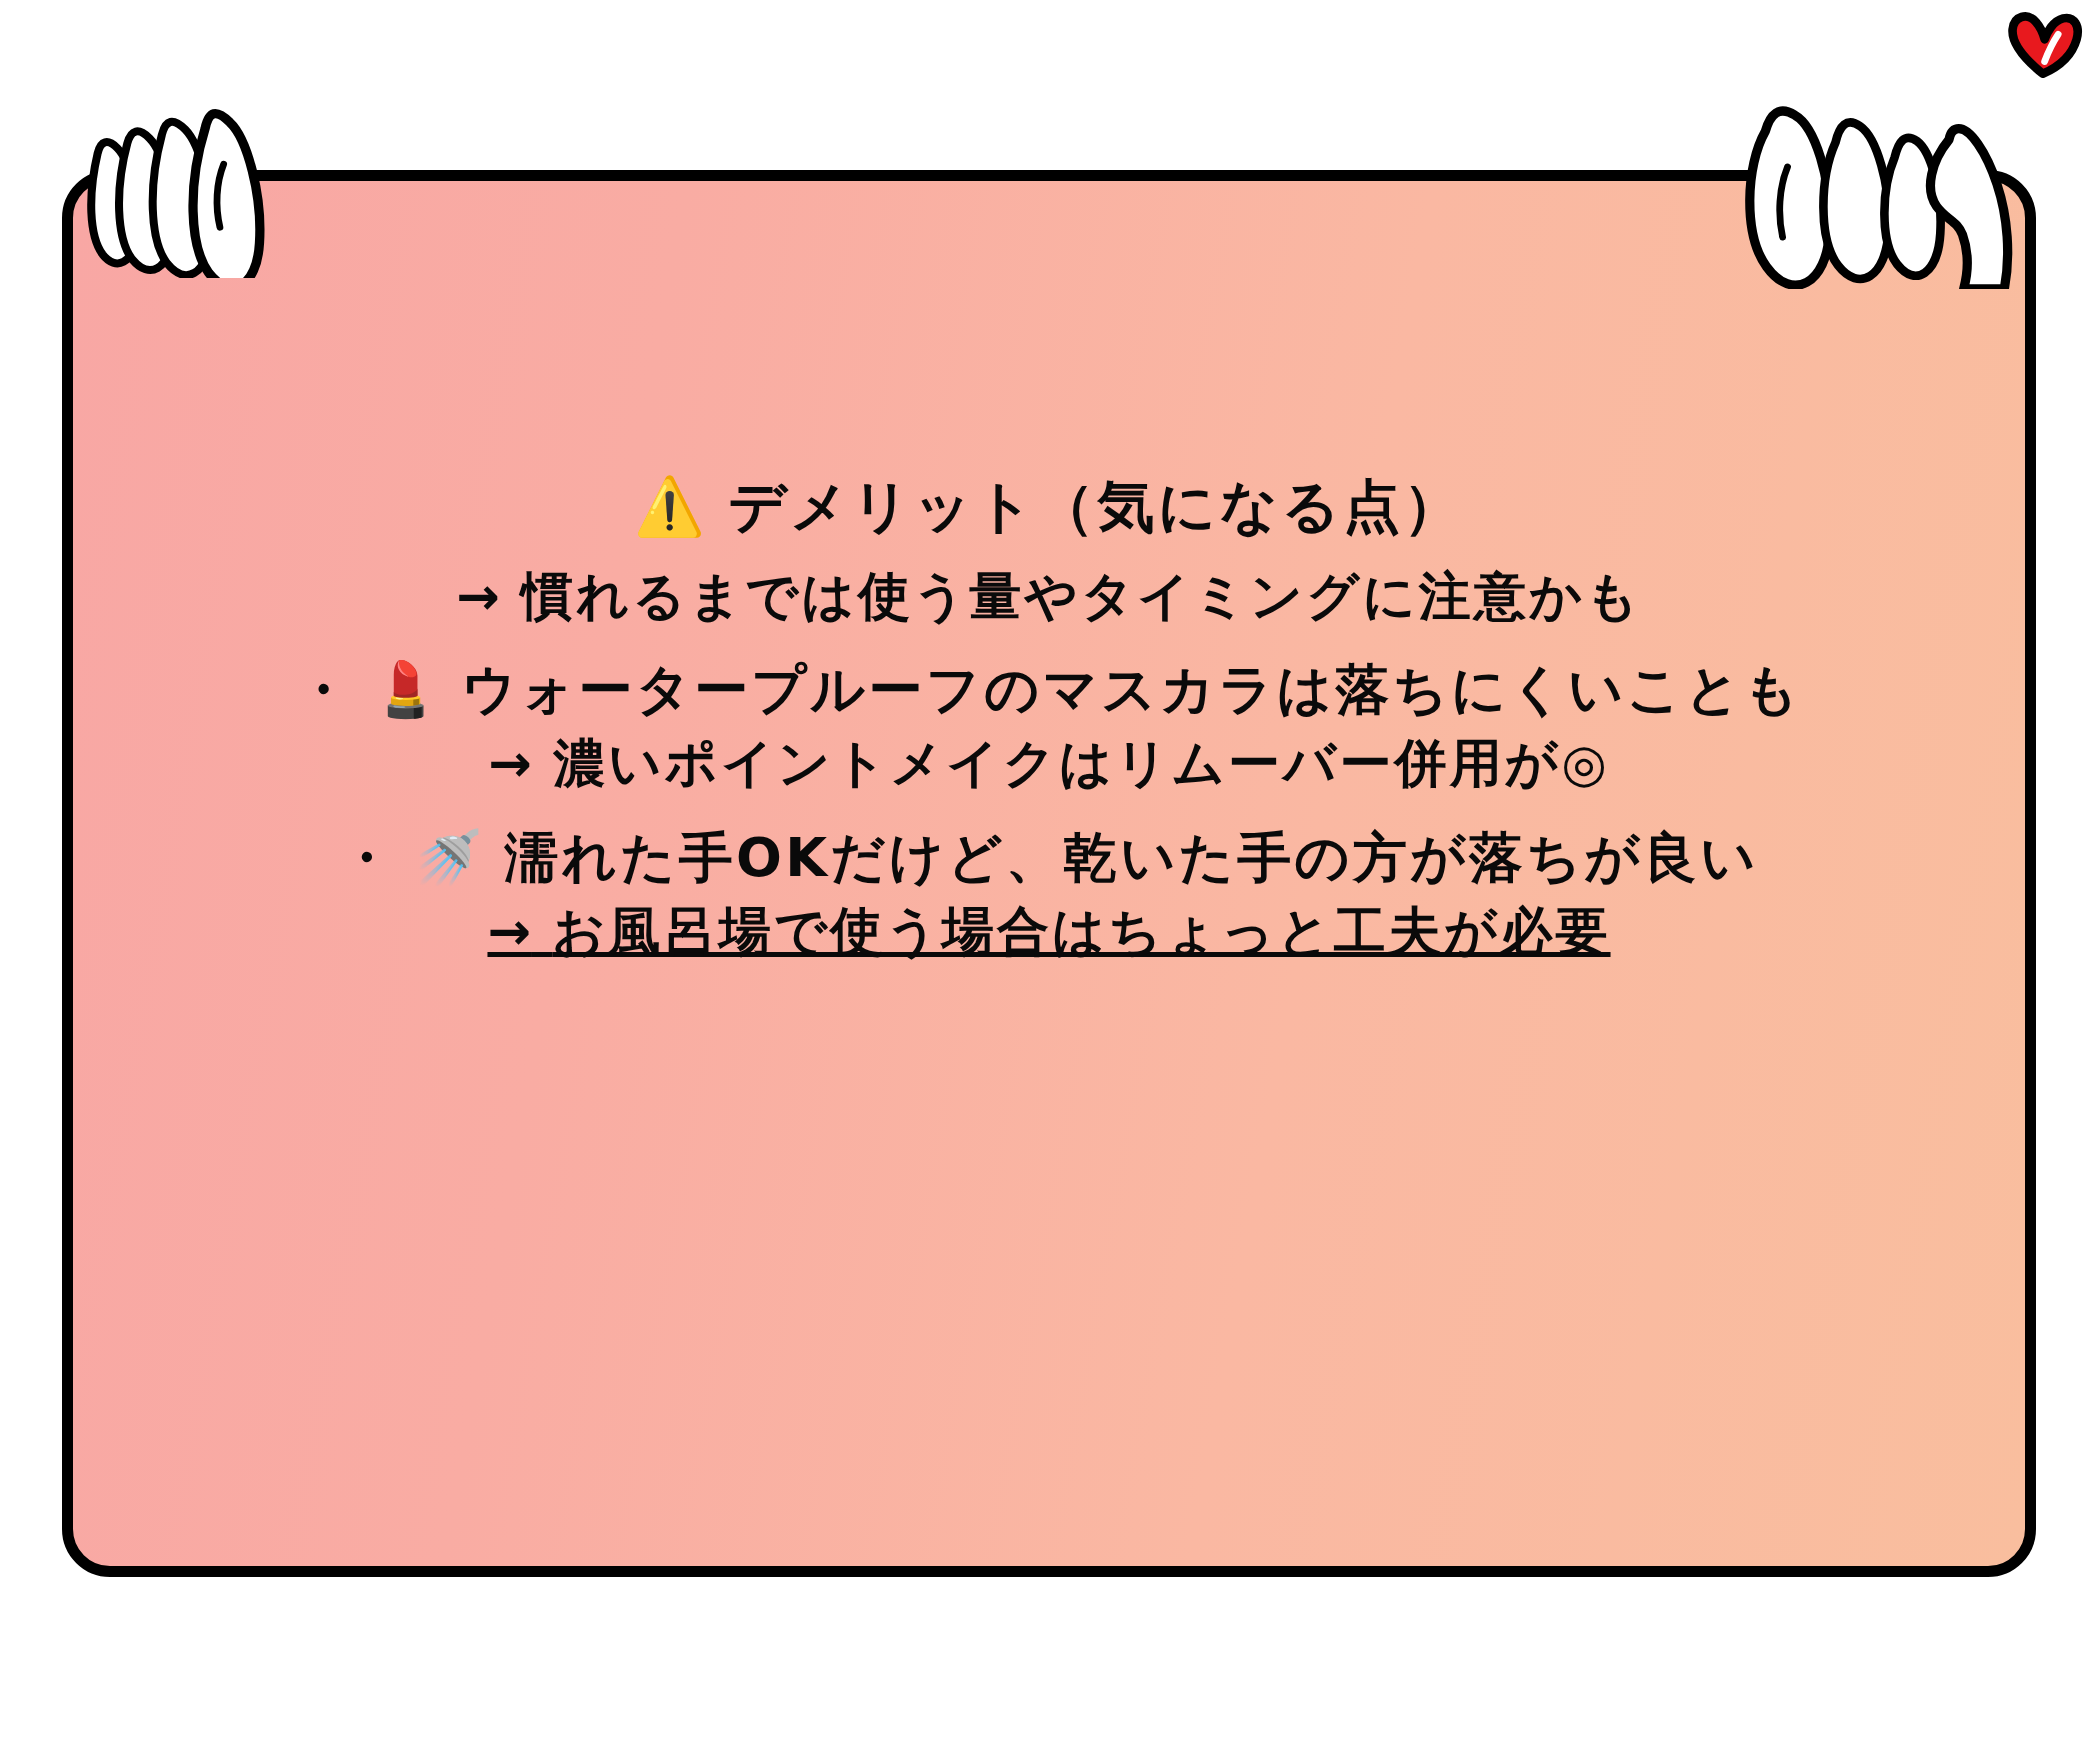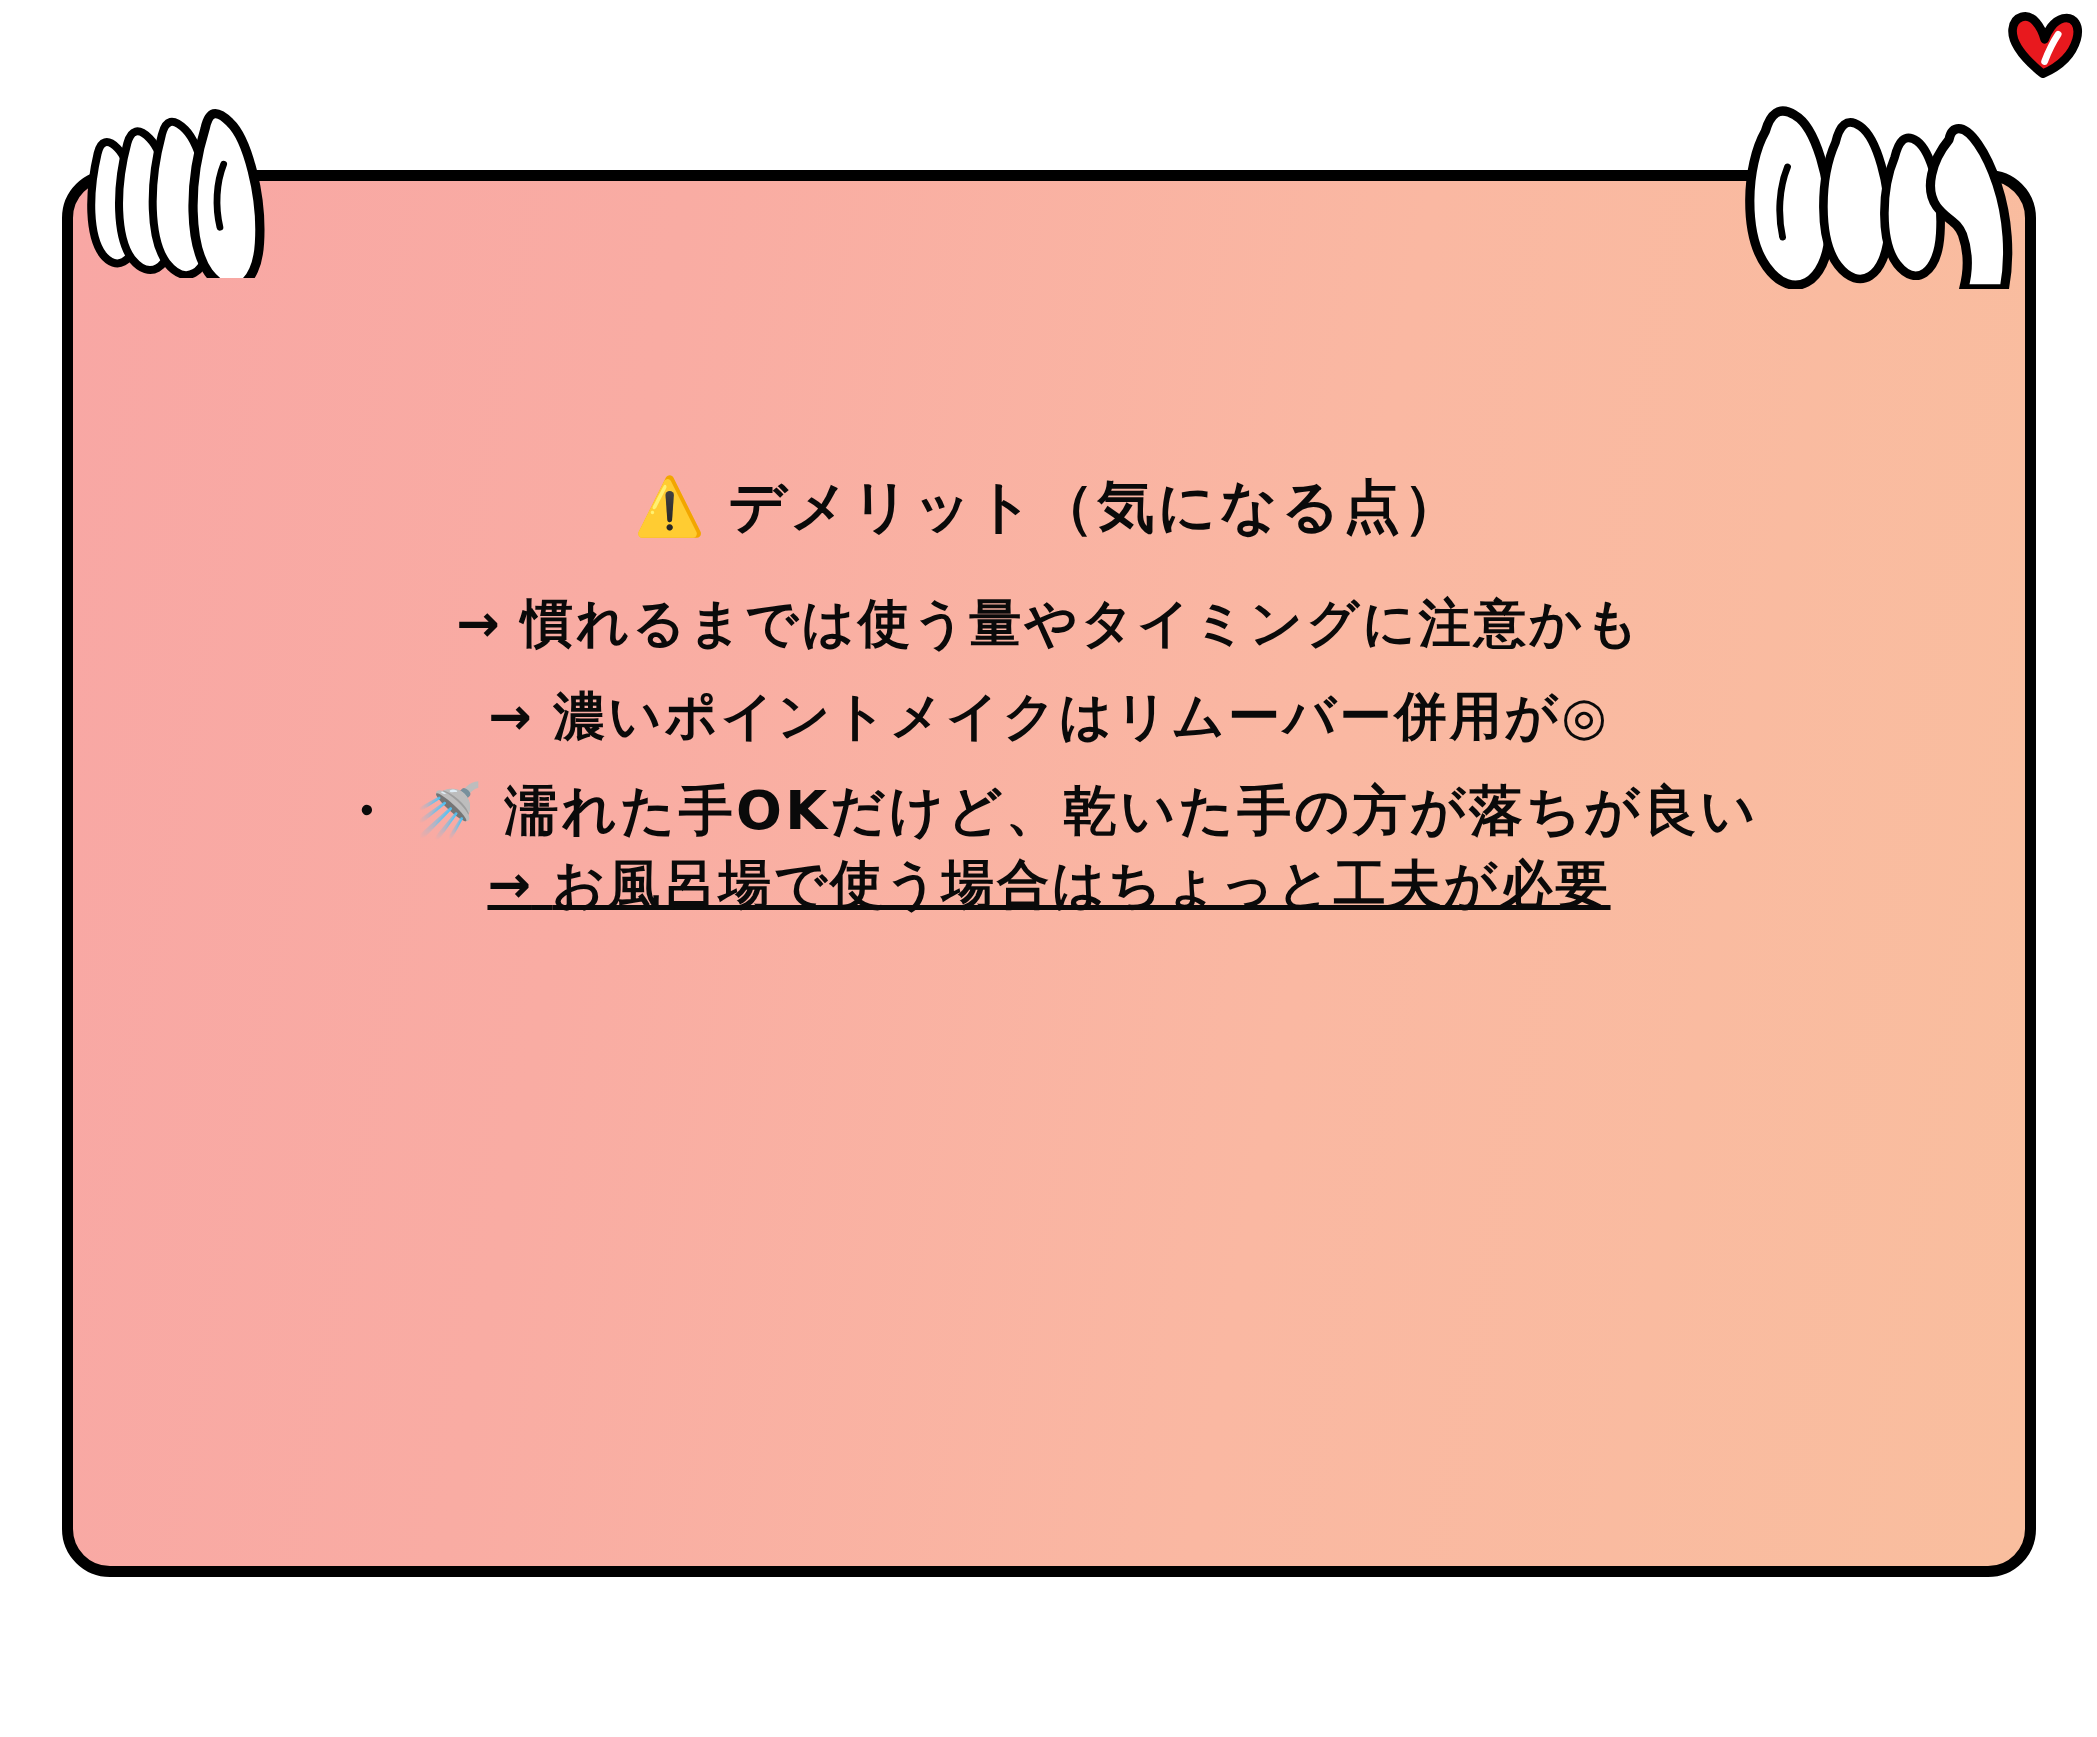--- a/index.html
+++ b/index.html
@@ -52,21 +52,21 @@
   .line {
     color: #0a0a0a;
     font-weight: 700;
     letter-spacing: 0.06em;
     white-space: nowrap;
     line-height: 1.05;
   }
 
   .title {
     font-size: 57px;
-    margin-bottom: 59px;
+    margin-bottom: 32px;
   }
   .bullet-line {
     font-size: 54px;
     margin-bottom: 17.3px;
   }
   .sub-line {
     font-size: 52px;
     margin-bottom: 39px;
   }
   .sub-line-last {
@@ -107,20 +107,25 @@
       <div class="line title">
         <span class="emoji">⚠️</span>
         <span>デメリット（気になる点）</span>
       </div>
 
       <div class="line sub-line">
         <span class="arrow">→</span>
         <span>慣れるまでは使う量やタイミングに注意かも</span>
       </div>
 
+      <div class="line bullet-line">
+        <span class="dot">・</span>
+        <span class="emoji">💄</span>
+        <span>ウォータープルーフのマスカラは落ちにくいことも</span>
+      </div>
       <div class="line sub-line">
         <span class="arrow">→</span>
         <span>濃いポイントメイクはリムーバー併用が◎</span>
       </div>
 
       <div class="line bullet-line">
         <span class="dot">・</span>
         <span class="emoji">🚿</span>
         <span>濡れた手OKだけど、乾いた手の方が落ちが良い</span>
       </div>

